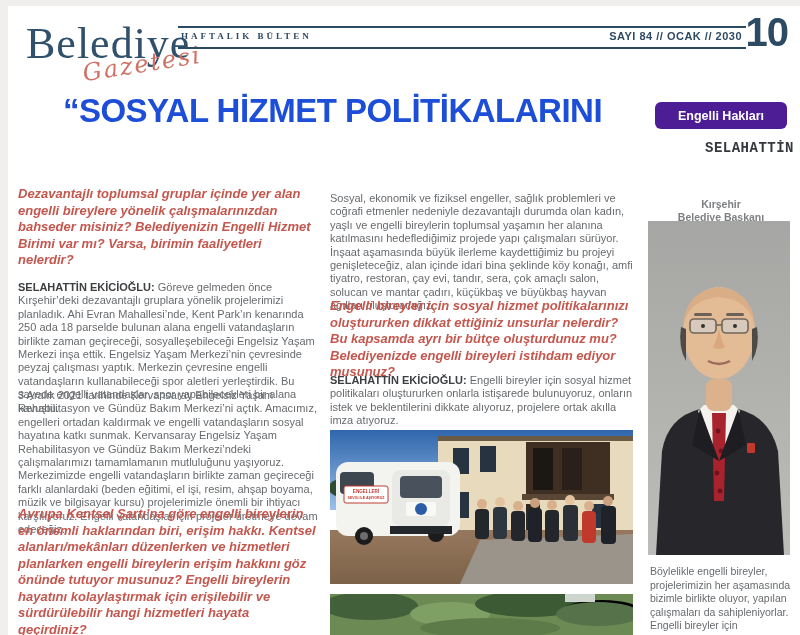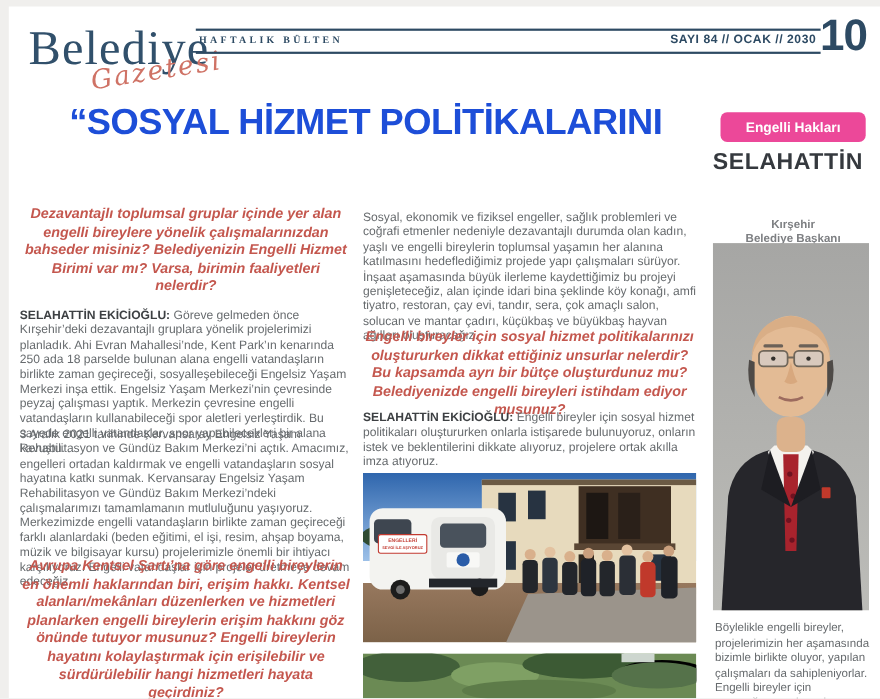--- a/index.html
+++ b/index.html
@@ -38,47 +38,48 @@
   }
   
   .headline{
     position:absolute;left:10px;top:92px;width:645px;
     text-align:center;color:#1d4ed8;font-weight:bold;
     font-size:33px;line-height:38px;letter-spacing:-.5px;
   }
   
   .q{
     position:absolute;color:#c4574e;font-weight:bold;font-style:italic;
-    font-size:13px;line-height:16.5px;text-align:center;
+    font-size:13px;line-height:16.5px;
   }
   .a{
     position:absolute;color:#676b6e;font-size:11px;line-height:13.4px;
   }
   .speaker{font-weight:bold;color:#3d4043;}
   .col-left{left:18px;width:302px;}
   .col-mid{left:330px;width:303px;}
   
   #q1{top:186px;}
   #a1{top:281px;}
   #a2{top:389px;}
   #q2{top:506px;}
   #mp1{top:192px;}
   #mq1{top:298px;}
   #ma1{top:374px;}
   
   .badge{
     position:absolute;left:655px;top:102px;width:132px;height:27px;
-    background:#ec4899;border-radius:6px;color:#ffffff;
+    background:#4c1d95;border-radius:6px;color:#ffffff;
     font-size:12.5px;font-weight:bold;display:flex;
     align-items:center;justify-content:center;
   }
   .person-name{
-    position:absolute;left:648px;top:138px;width:146px;text-align:left;
-    font-size:21px;line-height:20px;font-weight:bold;color:#35393e;
+    position:absolute;left:648px;top:138px;width:146px;text-align:right;
+    font-size:14px;line-height:20px;font-weight:bold;color:#35393e;
     letter-spacing:.5px;
+    font-family:Liberation Mono, monospace;
   }
   .person-title{
     position:absolute;left:648px;top:183px;width:146px;text-align:center;
     font-size:10.5px;line-height:13px;font-weight:bold;color:#7d7f82;margin-top:15px;
   }
   .portrait{position:absolute;left:648px;top:221px;width:142px;height:334px;}
   .caption{
     position:absolute;left:650px;top:565px;width:142px;
     font-size:10.5px;line-height:13.5px;color:#676b6e;
   }

